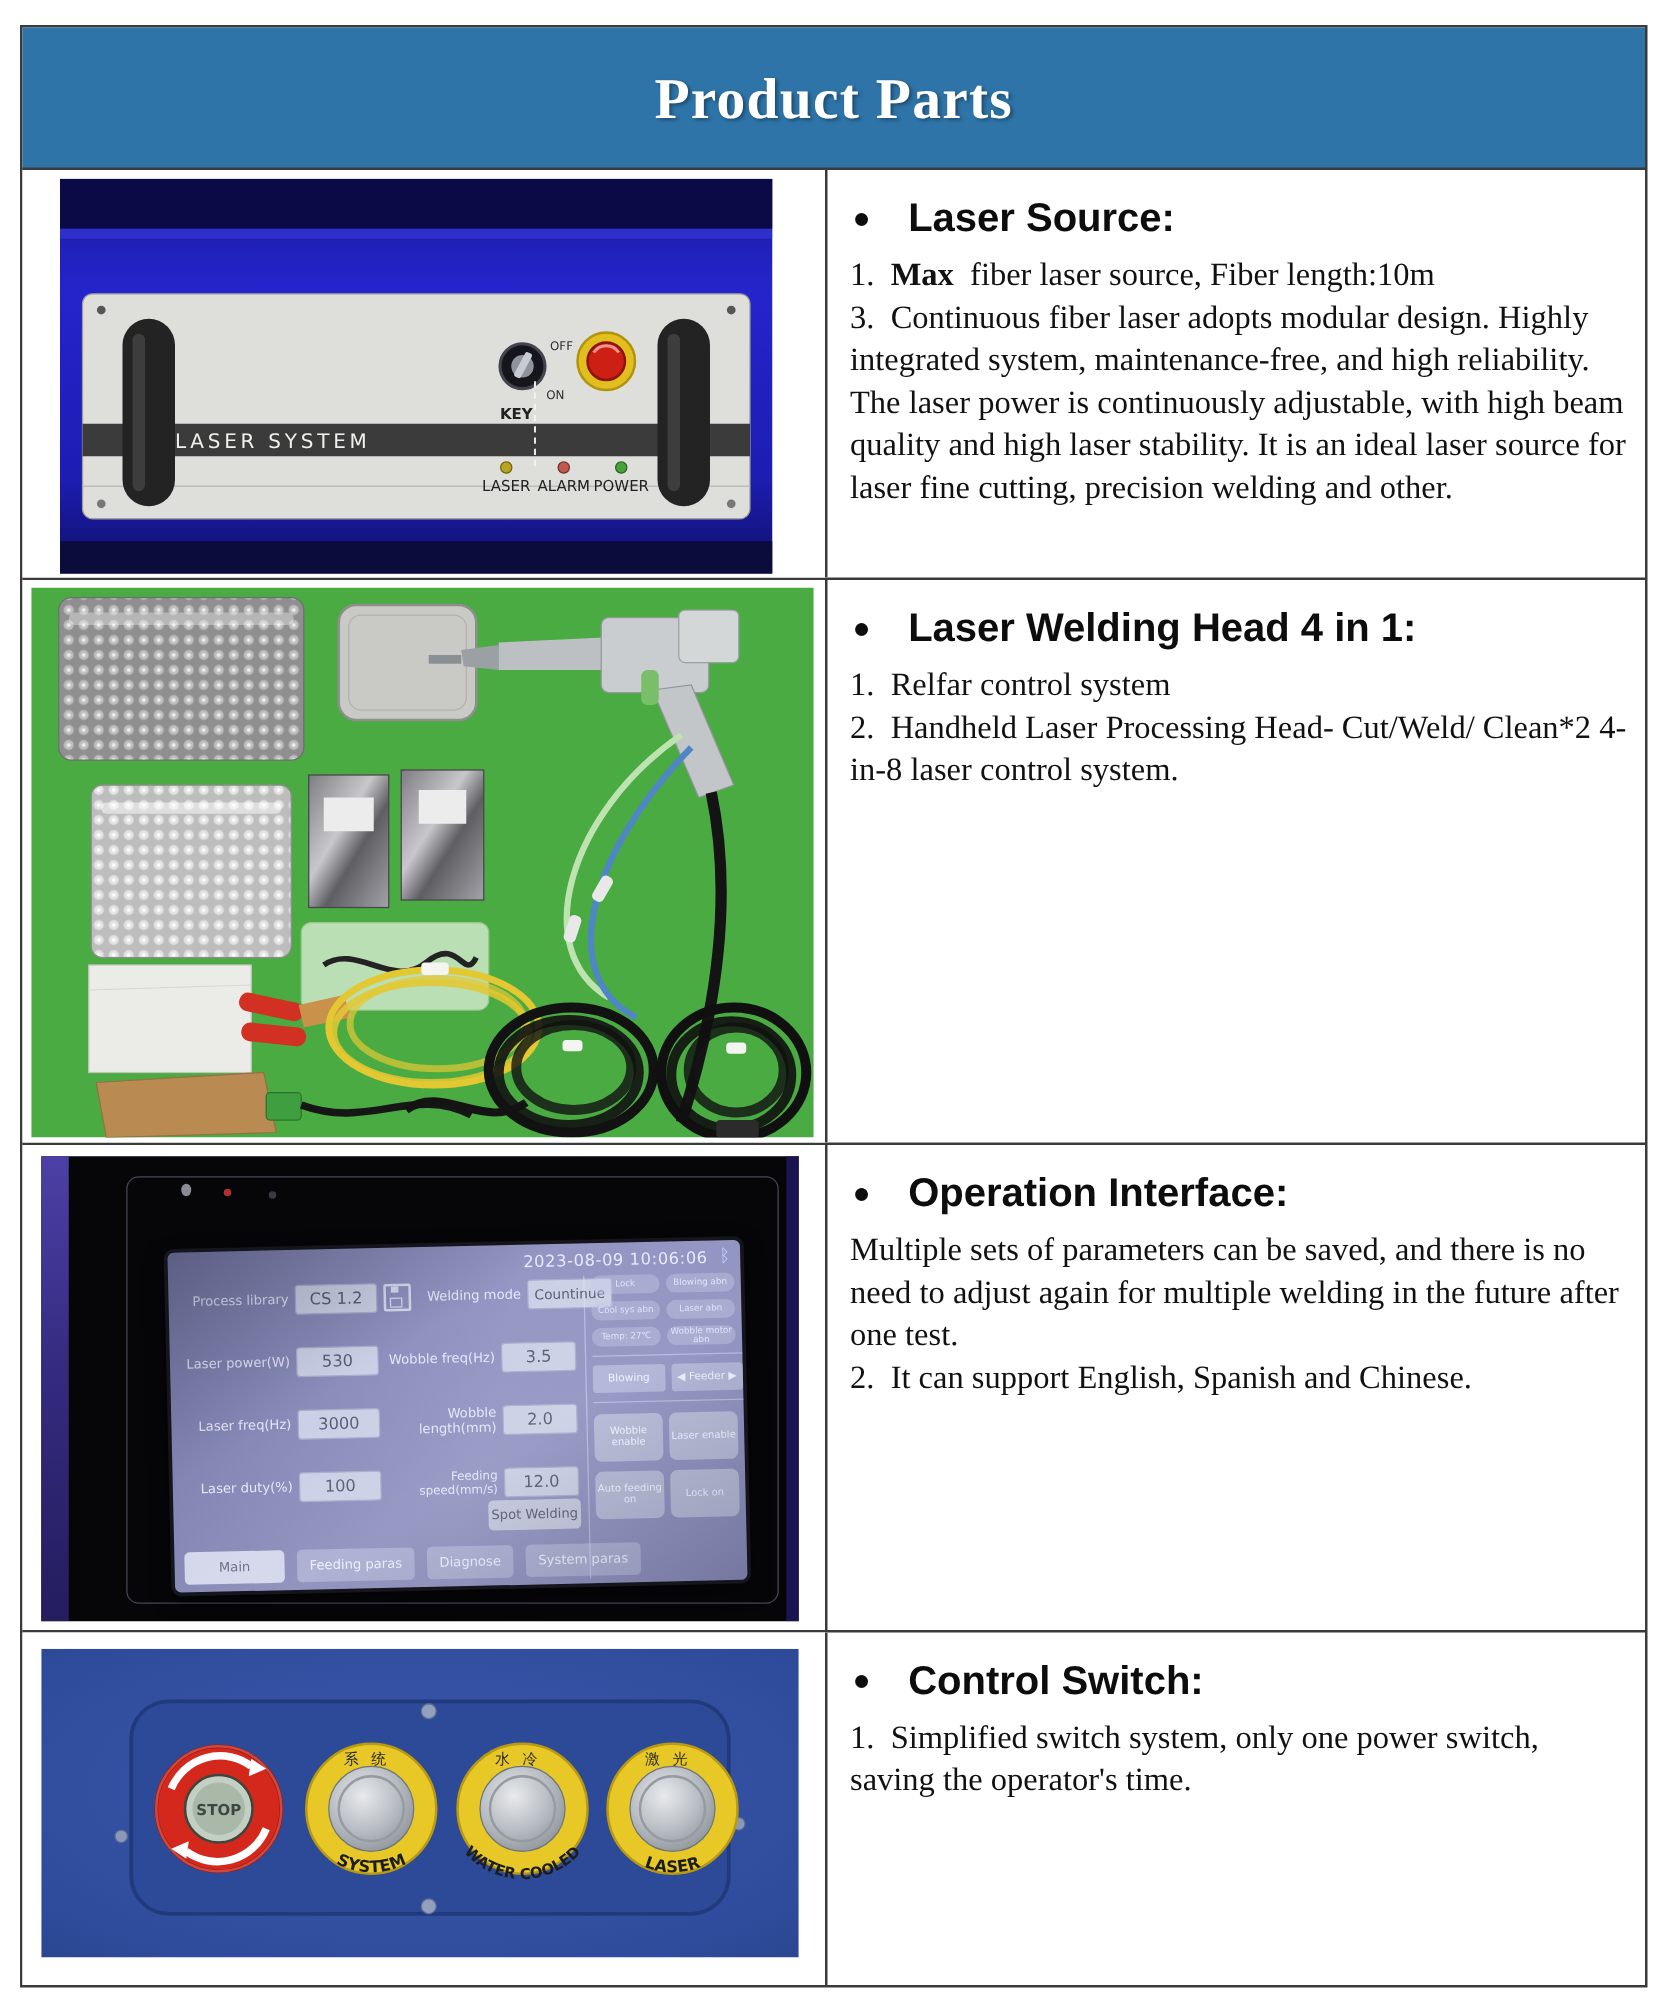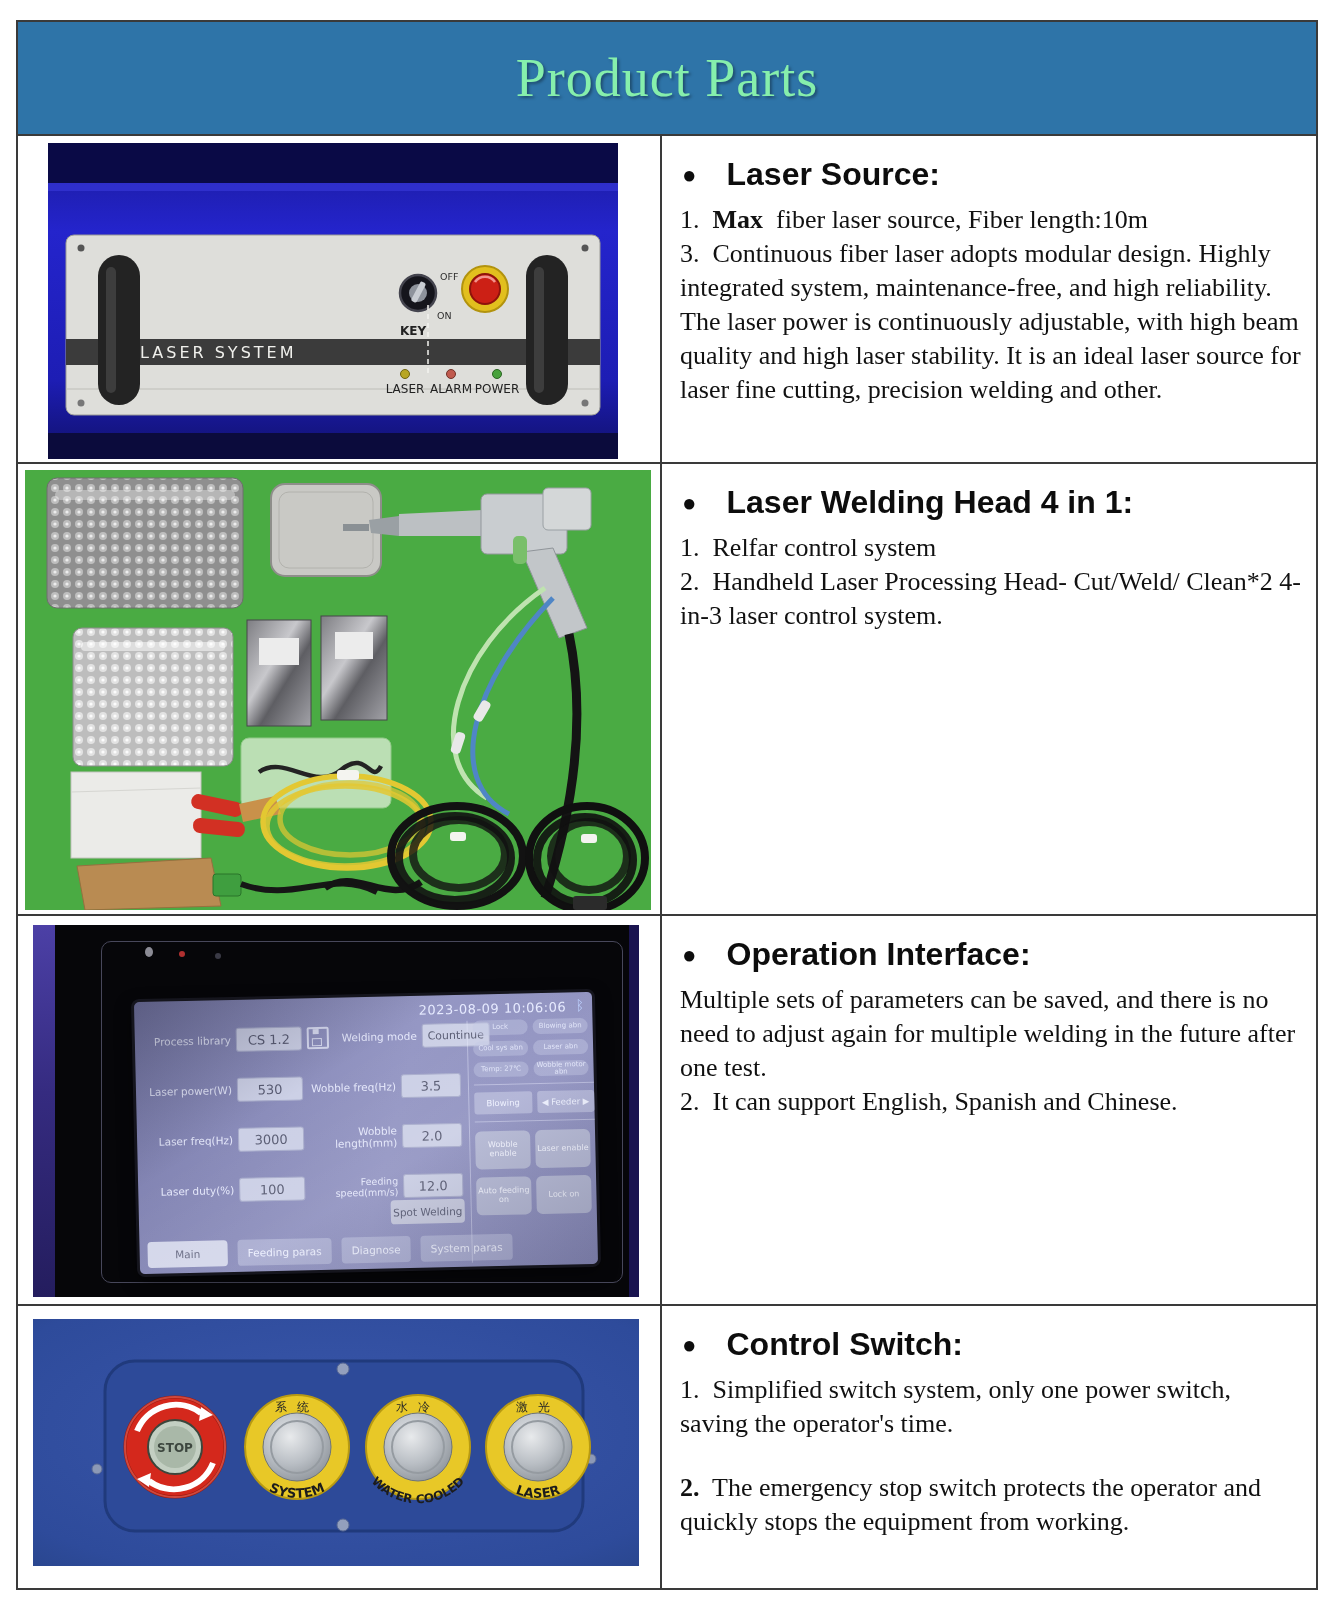--- a/index.html
+++ b/index.html
@@ -2,21 +2,21 @@
 <html><head>
 <meta charset="utf-8">
 <style>
   html,body{margin:0;padding:0;background:#ffffff;}
   .page{position:relative;width:1334px;height:1600px;background:#fff;overflow:hidden;
         font-family:"Liberation Serif",serif;color:#111;}
   .doc-table{position:absolute;left:16px;top:20px;width:1302px;height:1570px;
              border:2px solid #3a3a3a;box-sizing:border-box;display:flex;flex-direction:column;background:#fff;}
   .header-row{height:112px;flex:0 0 112px;background:#2e74a8;border-bottom:2px solid #3a3a3a;
               display:flex;align-items:center;justify-content:center;}
-  .header-title{color:#86efac;font-size:54px;font-weight:normal;letter-spacing:1px;
+  .header-title{color:#ffffff;font-size:46px;font-weight:bold;letter-spacing:1px;
                 text-shadow:2px 2px 3px rgba(0,0,0,.35);}
   .row{display:flex;border-bottom:2px solid #3a3a3a;box-sizing:border-box;}
   .row:last-child{border-bottom:none;flex:1;}
   .r1{height:328px;flex:0 0 328px;}
   .r2{height:452px;flex:0 0 452px;}
   .r3{height:390px;flex:0 0 390px;}
   .img-cell{width:644px;flex:0 0 644px;border-right:2px solid #3a3a3a;position:relative;box-sizing:border-box;background:#fff;}
   .text-cell{flex:1;padding:6px 12px 0 18px;box-sizing:border-box;}
   .sec-head{display:flex;align-items:center;margin:14px 0 10px 2px;
             font-family:"Liberation Sans",sans-serif;font-weight:bold;font-size:32px;color:#0d0d0d;}
@@ -238,21 +238,21 @@
           <rect x="425" y="362" width="16" height="9" rx="3" fill="#f4f4f0"></rect>
           <rect x="556" y="364" width="16" height="9" rx="3" fill="#f4f4f0"></rect>
         </svg>
       </div>
       <div class="text-cell">
         <div class="sec-head">
           <span class="bullet">●</span>
           <span>Laser Welding Head 4 in 1:</span>
         </div>
         <p>1.  Relfar control system</p>
-        <p>2.  Handheld Laser Processing Head- Cut/Weld/ Clean*2 4-in-3 laser control system.</p>
+        <p>2.  Handheld Laser Processing Head- Cut/Weld/ Clean*2 4-in-8 laser control system.</p>
       </div>
     </div>
 
     <div class="row r3">
       <div class="img-cell">
         <div class="photo ph3">
           <div class="strip-l"></div>
           <div class="strip-r"></div>
           <div class="bezel-line"></div>
           <div class="dot" style="left:112px;top:22px;width:8px;height:10px;background:#8b8b95;"></div>
@@ -403,18 +403,17 @@
           </g>
         </svg>
       </div>
       <div class="text-cell">
         <div class="sec-head">
           <span class="bullet">●</span>
           <span>Control Switch:</span>
         </div>
         <p><span>1.  </span><b></b><span>Simplified switch system, only one power switch, saving the operator's time.</span></p>
         <div class="gap"></div>
-        <p><span></span><b>2.</b><span>  The emergency stop switch protects the operator and quickly stops the equipment from working.</span></p>
       </div>
     </div>
 
   </div>
 </div>
 
 </body></html>

